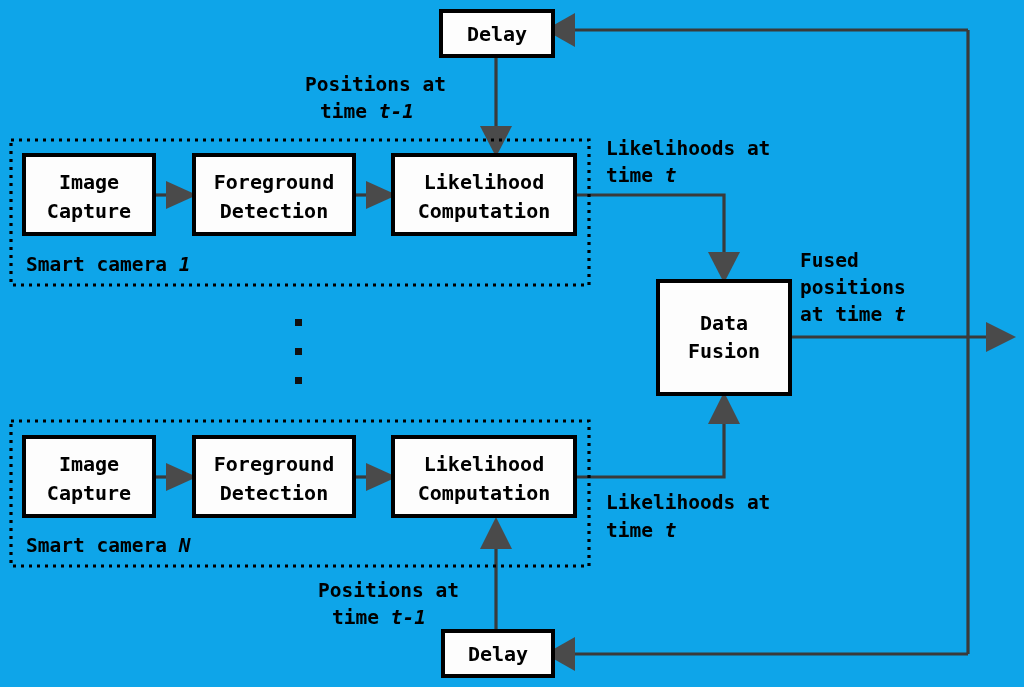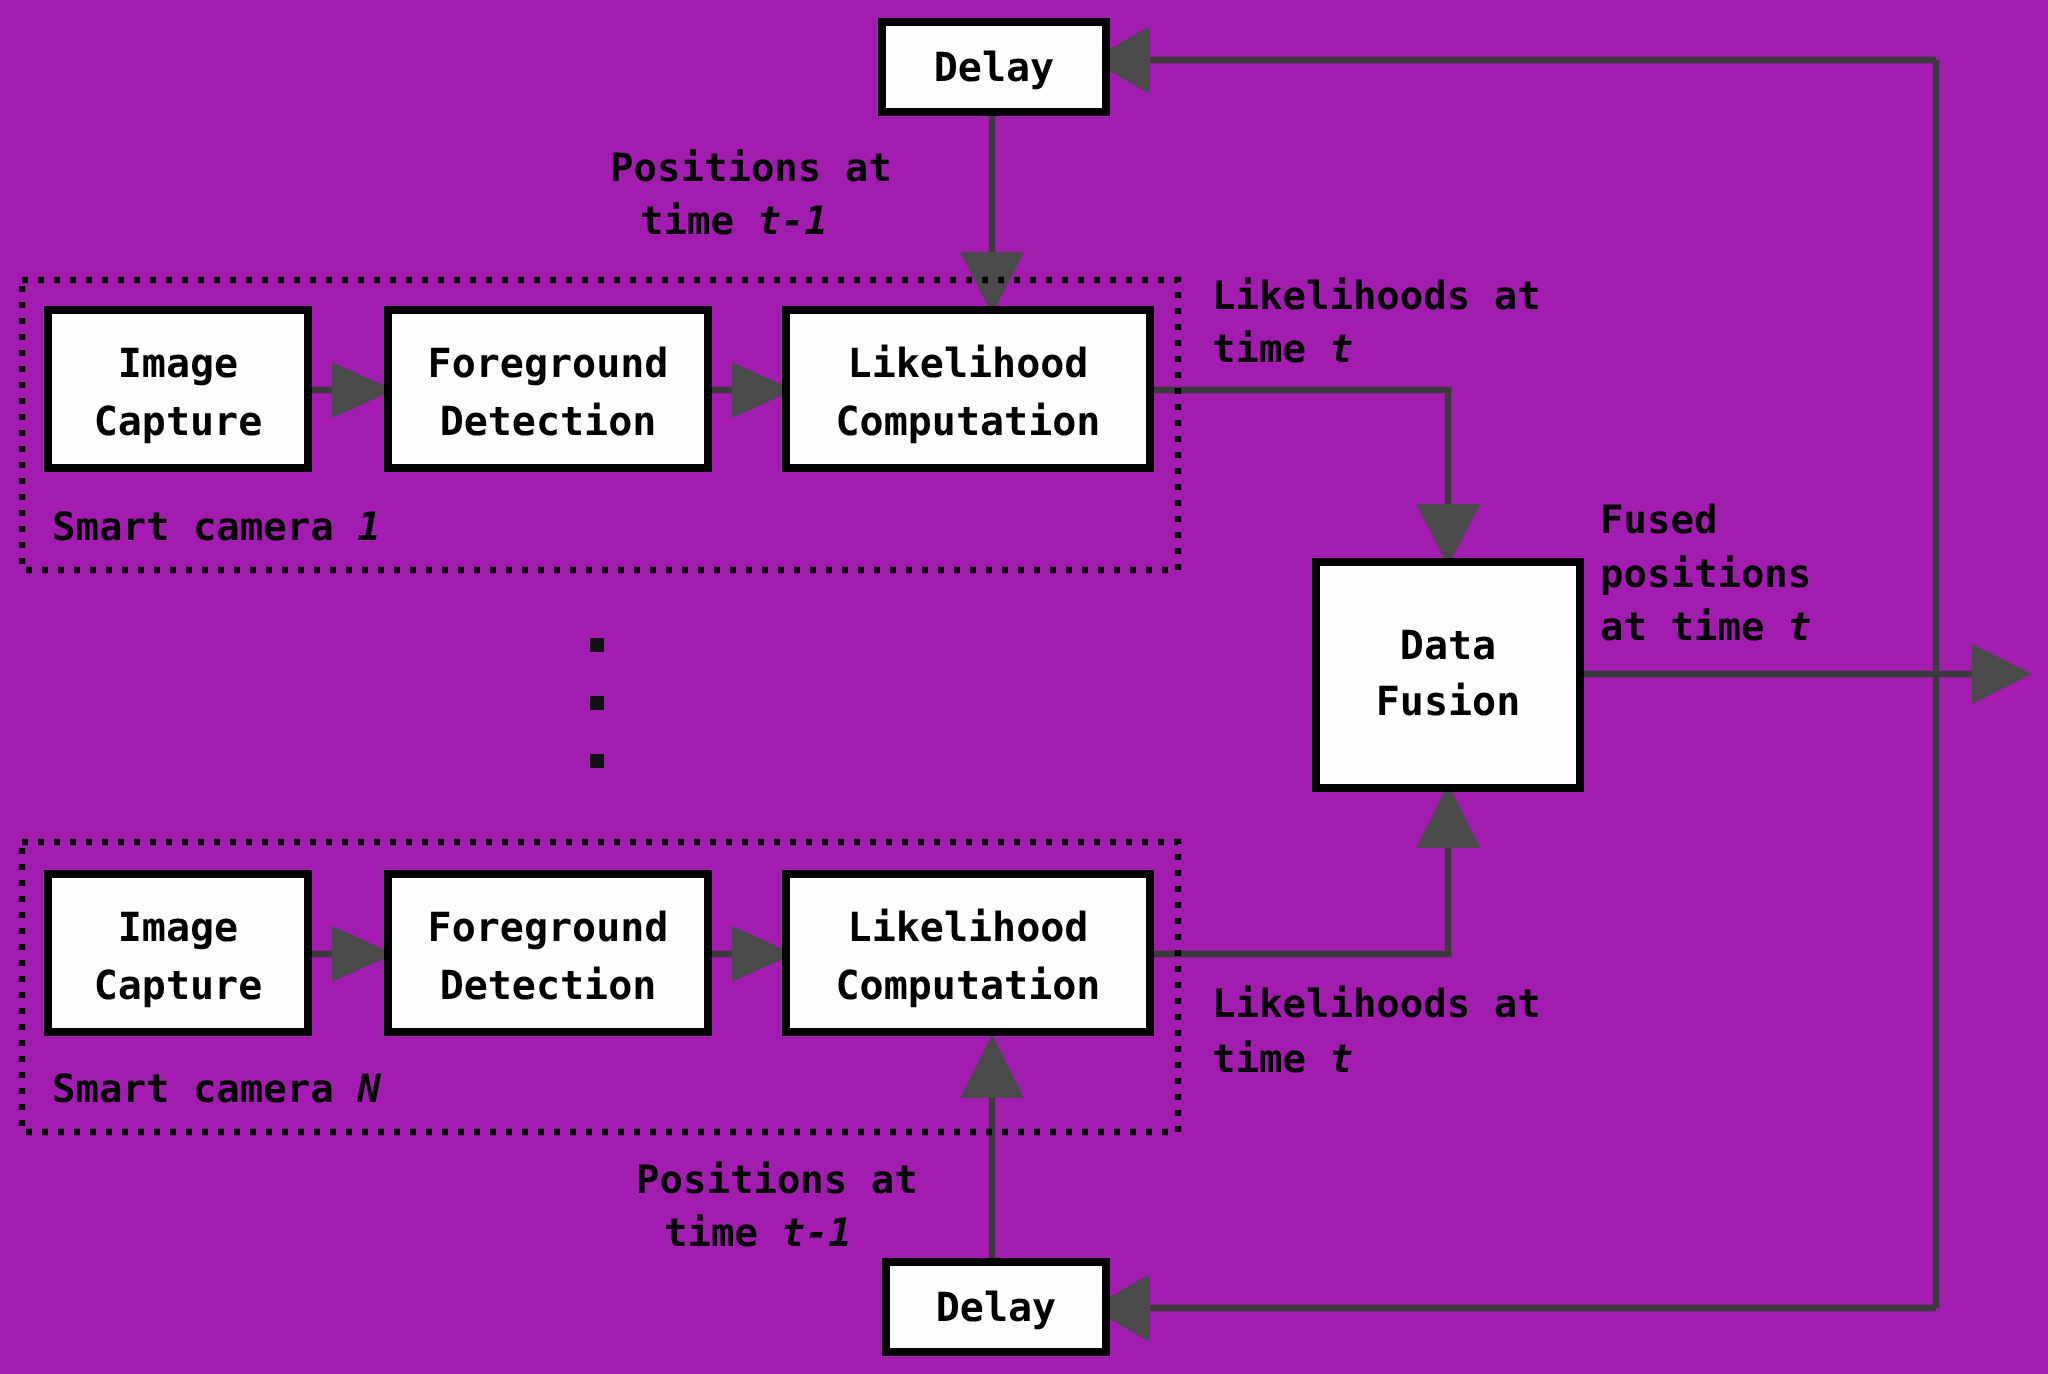--- a/index.html
+++ b/index.html
@@ -4,21 +4,21 @@
 <style>
   html, body {
     margin: 0;
     padding: 0;
     background: #ffffff;
   }
   #diagram-root {
     position: relative;
     width: 1024px;
     height: 687px;
-    background: #a21caf;
+    background: #0ea5e9;
     font-family: "DejaVu Sans Mono", "Liberation Mono", monospace;
     overflow: hidden;
   }
   svg.layer {
     position: absolute;
     top: 0;
     left: 0;
     width: 1024px;
     height: 687px;
   }

